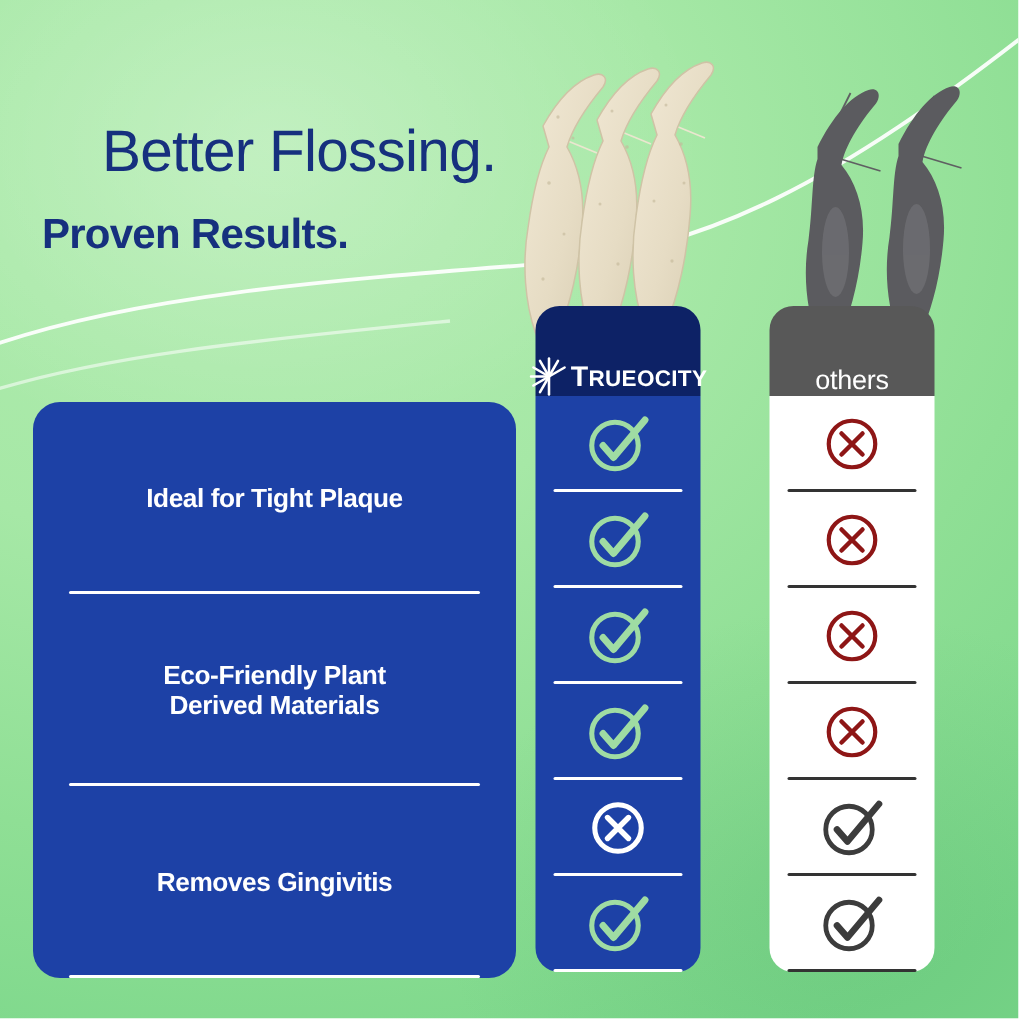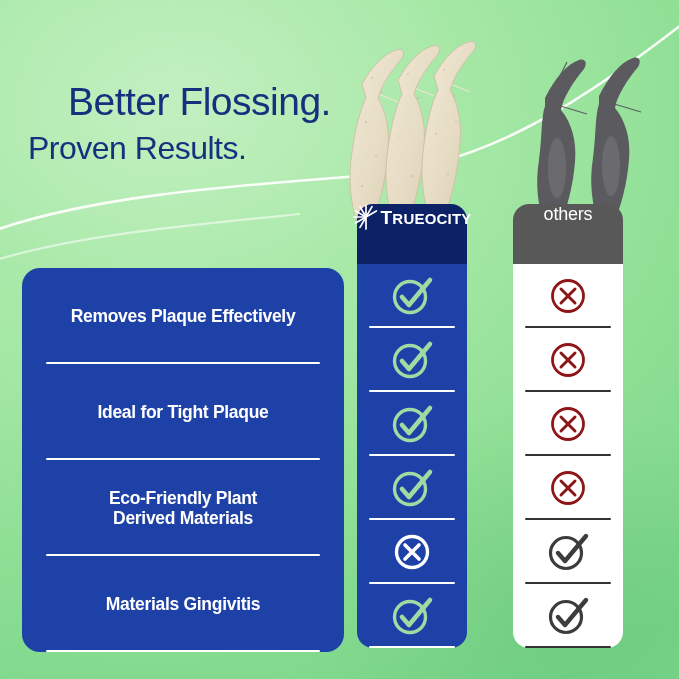--- a/index.html
+++ b/index.html
@@ -51,23 +51,23 @@
     letter-spacing: -0.5px;
   }
   .headline .line1 {
     display: block;
     font-size: 39px;
     font-weight: 400;
     margin-left: 40px;
   }
   .headline .line2 {
     display: block;
-    font-size: 32px;
-    font-weight: 400;
-    margin-top: 10px;
+    font-size: 28px;
+    font-weight: 700;
+    margin-top: 20px;
   }
 
   
   .product-art { position: absolute; }
   .art-ours { left: 338px; top: 26px; width: 180px; height: 215px; }
   .art-others { left: 505px; top: 40px; width: 165px; height: 195px; }
 
   
   .features-panel {
     position: absolute;
@@ -116,21 +116,21 @@
     width: 110px;
     display: flex;
     flex-direction: column;
   }
   .col-ours { left: 357px; top: 204px; }
   .col-others { left: 513px; top: 204px; }
 
   .col-header {
     height: 60px;
     display: flex;
-    align-items: flex-start;
+    align-items: flex-end;
     justify-content: center;
     border-radius: 16px 16px 0 0;
     box-sizing: border-box;
   }
   .col-ours .col-header { background: #0d2266; }
   .col-others .col-header { background: #585858; }
 
   .col-body {
     height: 384px;
     border-radius: 0 0 16px 16px;
@@ -261,31 +261,28 @@
                C87,166 84,142 88,118 C91,96 90,76 94,64 Z"></path>
     </g>
     <g fill="#6e6e72" opacity="0.85">
       <ellipse cx="52" cy="128" rx="9" ry="30"></ellipse>
       <ellipse cx="106" cy="126" rx="9" ry="30"></ellipse>
     </g>
   </svg>
 
   <div class="features-panel">
     <div class="feature-row">
-      <span class="feature-label">Removes Plaque Effectively</span>
-    </div>
-    <div class="feature-row">
       <span class="feature-label">Ideal for Tight Plaque</span>
     </div>
     <div class="feature-row">
       <span class="feature-label">Eco-Friendly Plant
 Derived Materials</span>
     </div>
     <div class="feature-row">
-      <span class="feature-label">Materials Gingivitis</span>
+      <span class="feature-label">Removes Gingivitis</span>
     </div>
   </div>
 
   <div class="col col-ours">
     <div class="col-header">
       <div class="logo-wrap">
         <svg class="logo-burst" viewBox="0 0 26 26">
           <g stroke="#ffffff" stroke-width="1.7" stroke-linecap="round">
             <line x1="13" y1="13" x2="13" y2="1"></line>
             <line x1="13" y1="13" x2="19" y2="2.6"></line>

